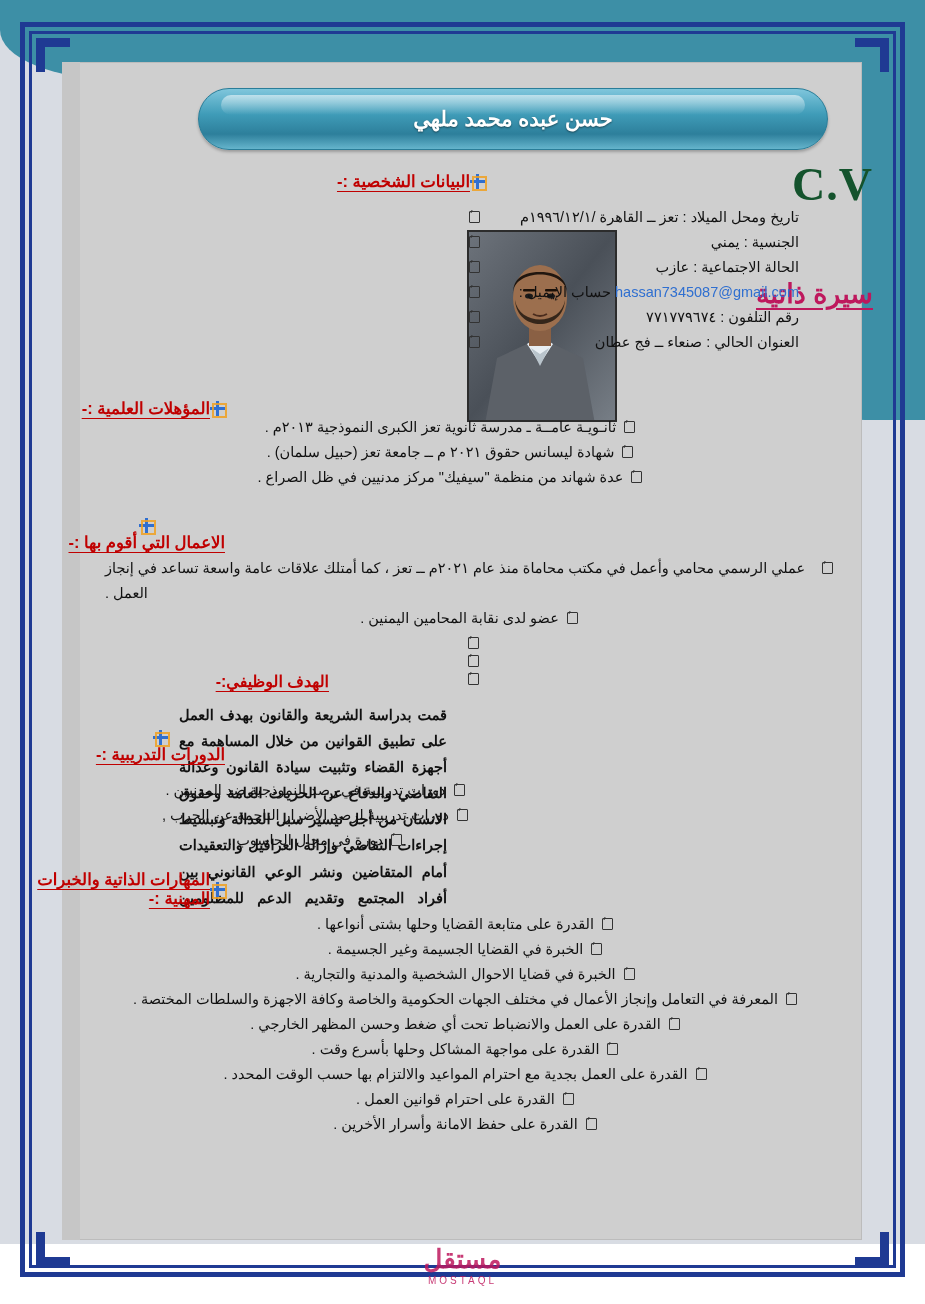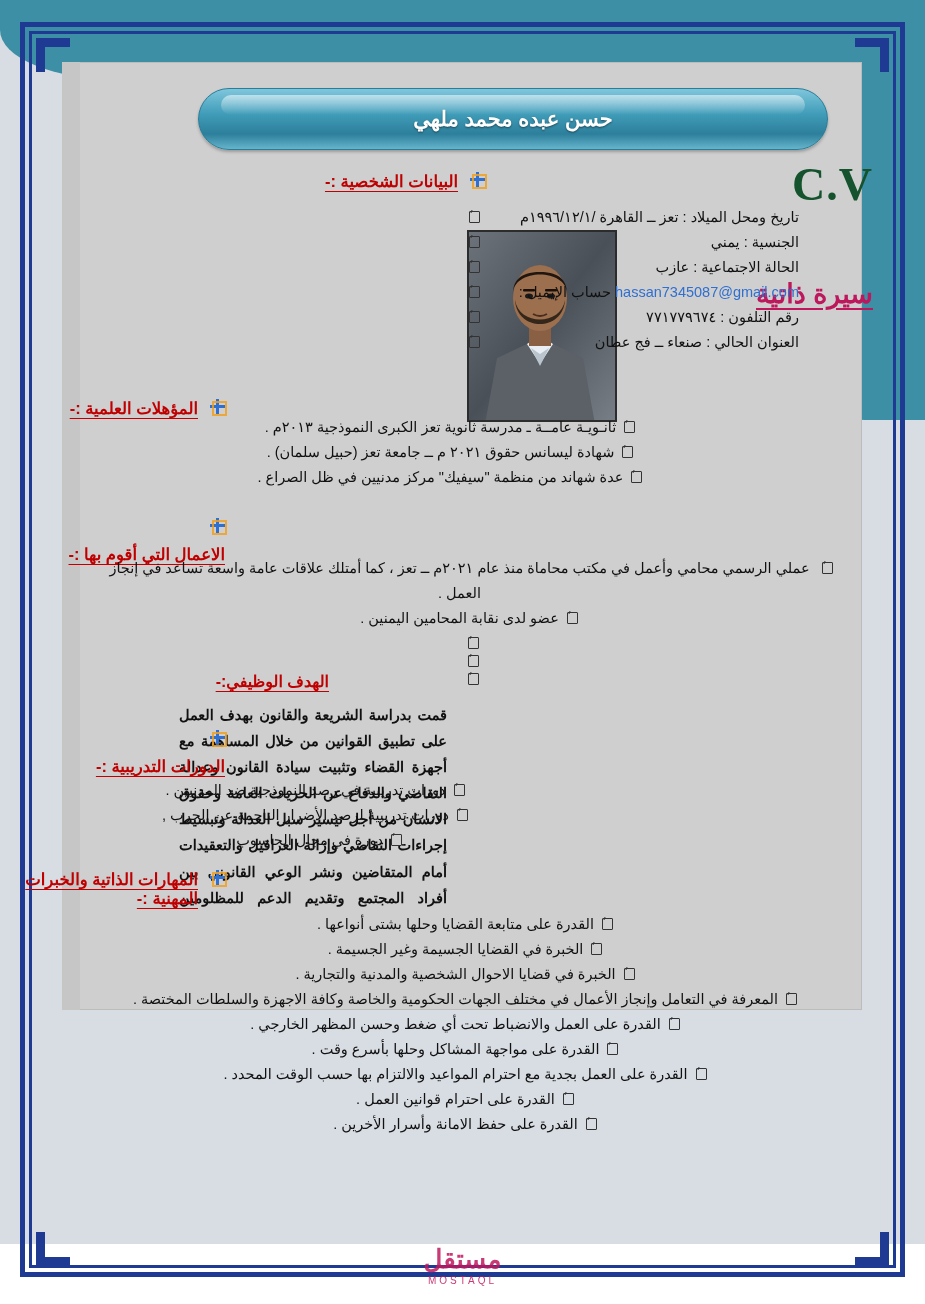--- a/index.html
+++ b/index.html
@@ -47,21 +47,21 @@
   }
   .corner.tl { top: 38px; left: 36px; border-top-width: 9px; border-left-width: 9px; }
   .corner.tr { top: 38px; right: 36px; border-top-width: 9px; border-right-width: 9px; }
   .corner.bl { bottom: 38px; left: 36px; border-bottom-width: 9px; border-left-width: 9px; }
   .corner.br { bottom: 38px; right: 36px; border-bottom-width: 9px; border-right-width: 9px; }
 
   
   .sheet {
     position: absolute;
     top: 62px; left: 62px;
-    width: 800px; height: 948px;
+    width: 800px; height: 1178px;
     background: #cfcfcf;
     box-shadow: 0 0 0 1px #bcbcbc inset;
   }
   .sheet-leftstrip {
     position: absolute; top: 0; left: 0; width: 18px; height: 100%;
     background: #c6c6c6;
   }
 
   
   .name-banner {
@@ -107,21 +107,21 @@
     top: 168px; right: 245px;
     width: 150px; height: 192px;
     border: 2px solid #2c2c2c;
     background: linear-gradient(160deg,#5b5f66 0%, #3f444b 45%, #6a7078 100%);
     overflow: hidden;
   }
 
   
   .sec-head {
     position: absolute;
-    display: flex; gap: 12px;
+    display: flex; align-items: center; gap: 0;
     direction: rtl;
   }
   .sec-head .txt {
     color: #c00000; font-size: 16.5px; font-weight: bold;
     text-decoration: underline; text-underline-offset: 4px;
   }
   .sec-head .bullet-ico {
     width: 15px; height: 15px; position: relative; flex: none;
   }
   .sec-head .bullet-ico:before {
@@ -306,21 +306,21 @@
 </div>
 
 <div class="sec-head" style="top:518px; right:700px;flex-direction:column;">
   <span class="bullet-ico"></span>
   <span class="txt">الاعمال التي أقوم بها :-</span>
 </div>
 
 <div class="rlist" style="top:556px; right:92px; width:728px;">
   <div class="row">
     <span class="box"></span>
-    <span class="t" style="text-align:center">عملي الرسمي محامي وأعمل في مكتب محاماة منذ عام ٢٠٢١م ــ تعز ، كما أمتلك علاقات عامة واسعة تساعد في إنجاز العمل .</span>
+    <span class="t" style="text-align:left">عملي الرسمي محامي وأعمل في مكتب محاماة منذ عام ٢٠٢١م ــ تعز ، كما أمتلك علاقات عامة واسعة تساعد في إنجاز العمل .</span>
   </div>
   <div class="row" style="justify-content:center">
     <span class="box"></span>
     <span class="t" style="flex:0 1 auto">عضو لدى نقابة المحامين اليمنين .</span>
   </div>
   <div class="row" style="justify-content:center">
     <span class="box"></span>
     <span class="t" style="flex:0 1 auto"></span>
   </div>
   <div class="row" style="justify-content:center">

